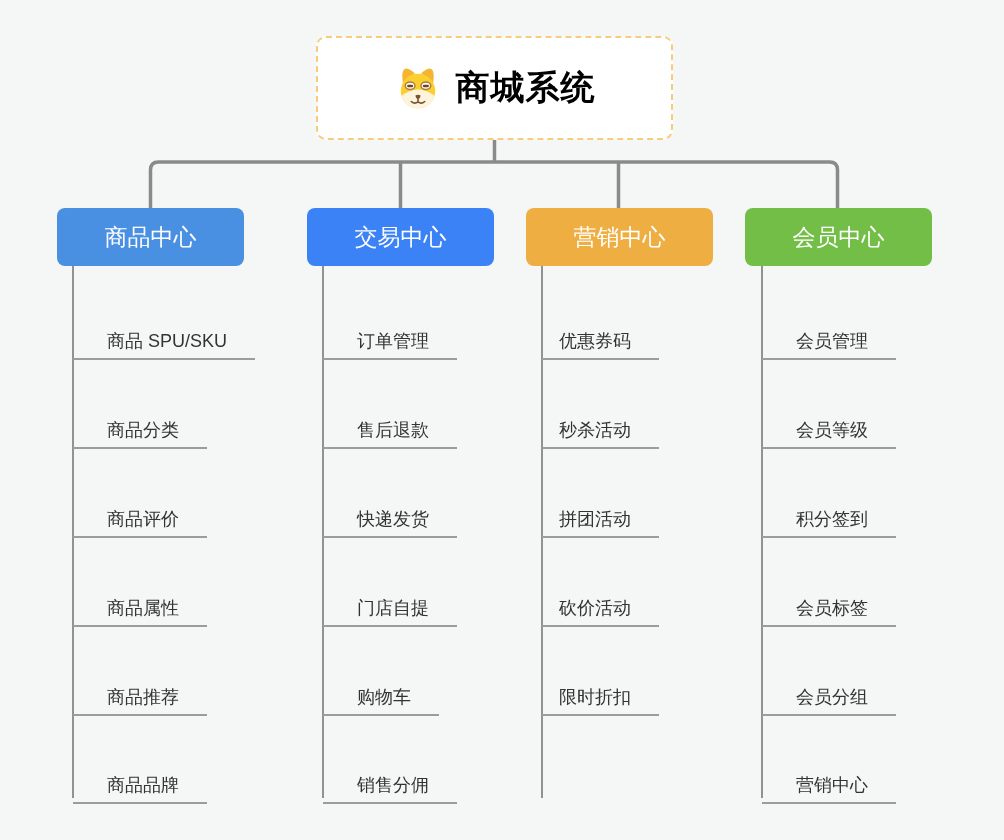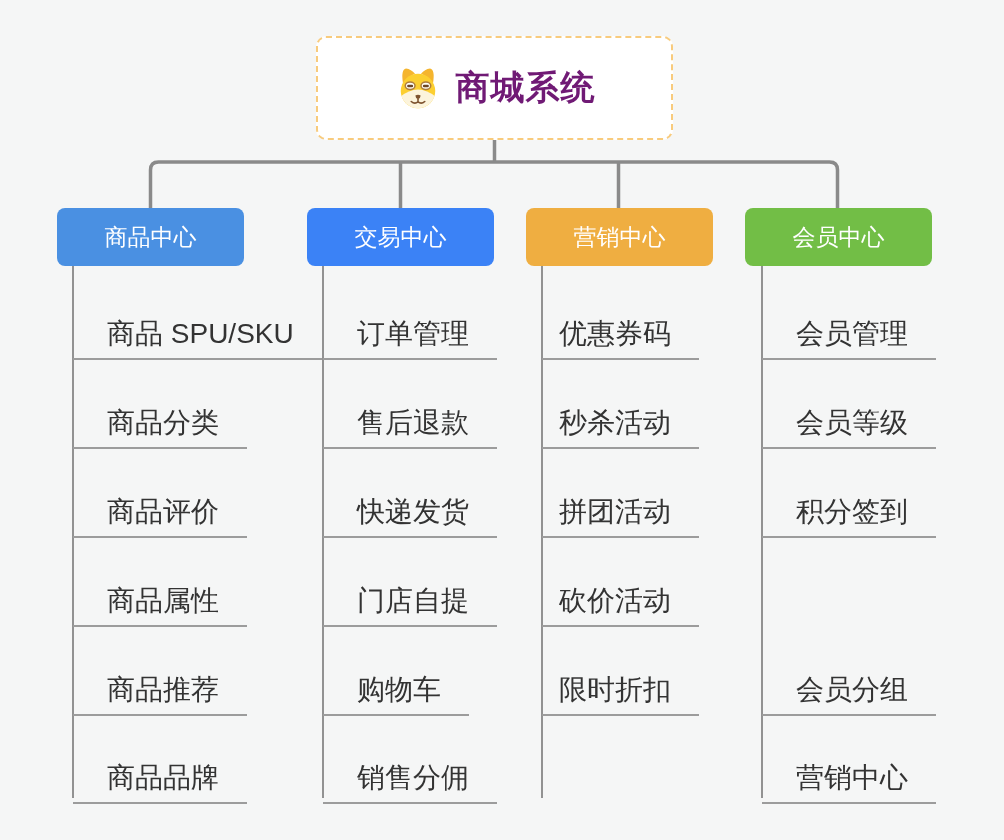--- a/index.html
+++ b/index.html
@@ -33,21 +33,21 @@
     border-radius:10px;
     display:flex;
     align-items:center;
     justify-content:center;
     gap:14px;
     cursor:pointer;
   }
   .root-title{
     font-size:34px;
     font-weight:bold;
-    color:#701a75;
+    color:#000000;
     letter-spacing:1px;
     white-space:nowrap;
   }
   .dog{width:48px;height:48px;display:block;}
 
   
   .bnode{
     position:absolute;
     top:208px;
     width:187px;height:58px;
@@ -68,21 +68,21 @@
   
   .leaf{
     position:absolute;
     height:40px;
     box-sizing:content-box;
     width:max-content;
     display:flex;
     align-items:flex-end;
     padding:0 28px 5px 34px;
     border-bottom:2px solid #9c9c9c;
-    font-size:28px;
+    font-size:18px;
     color:#333333;
     white-space:nowrap;
     cursor:pointer;
   }
   .c0{left:73px;}
   .c1{left:323px;}
   .c2{left:542px;padding-left:17px;}
   .c3{left:762px;}
   .r0{top:313px;}
   .r1{top:402px;}
@@ -154,16 +154,17 @@
 
   <div class="leaf c2 r0">优惠券码</div>
   <div class="leaf c2 r1">秒杀活动</div>
   <div class="leaf c2 r2">拼团活动</div>
   <div class="leaf c2 r3">砍价活动</div>
   <div class="leaf c2 r4">限时折扣</div>
 
   <div class="leaf c3 r0">会员管理</div>
   <div class="leaf c3 r1">会员等级</div>
   <div class="leaf c3 r2">积分签到</div>
+  <div class="leaf c3 r3">会员标签</div>
   <div class="leaf c3 r4">会员分组</div>
   <div class="leaf c3 r5">营销中心</div>
 
 </div>
 
 </body></html>

